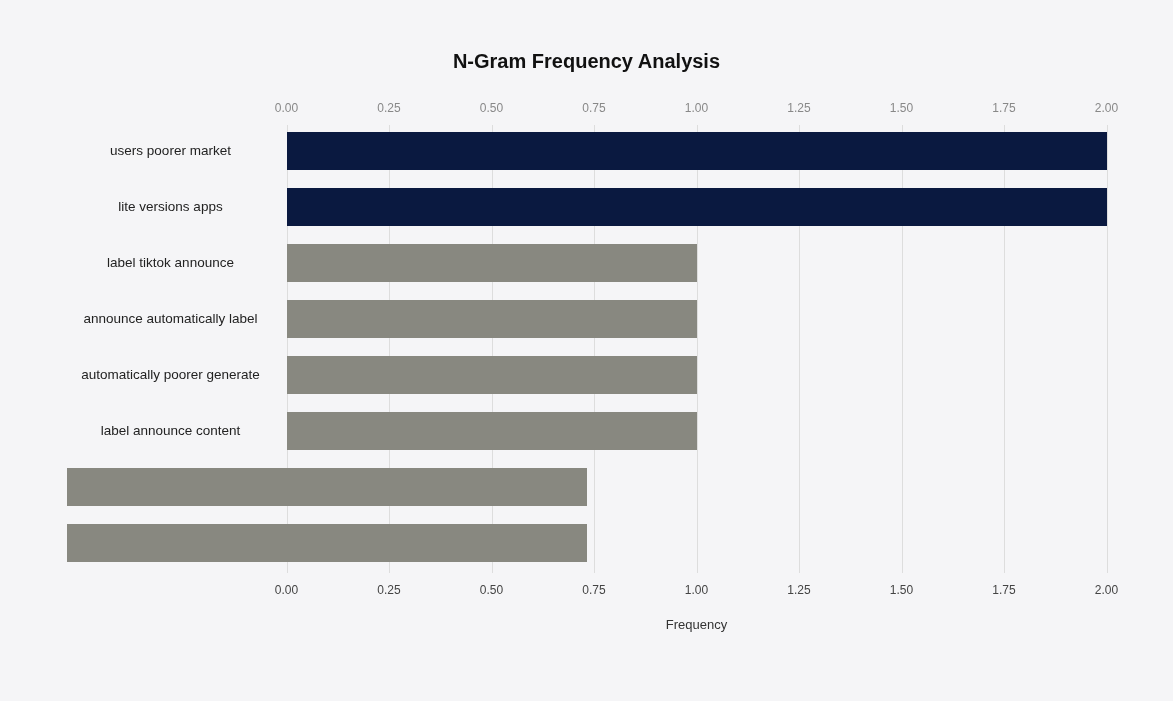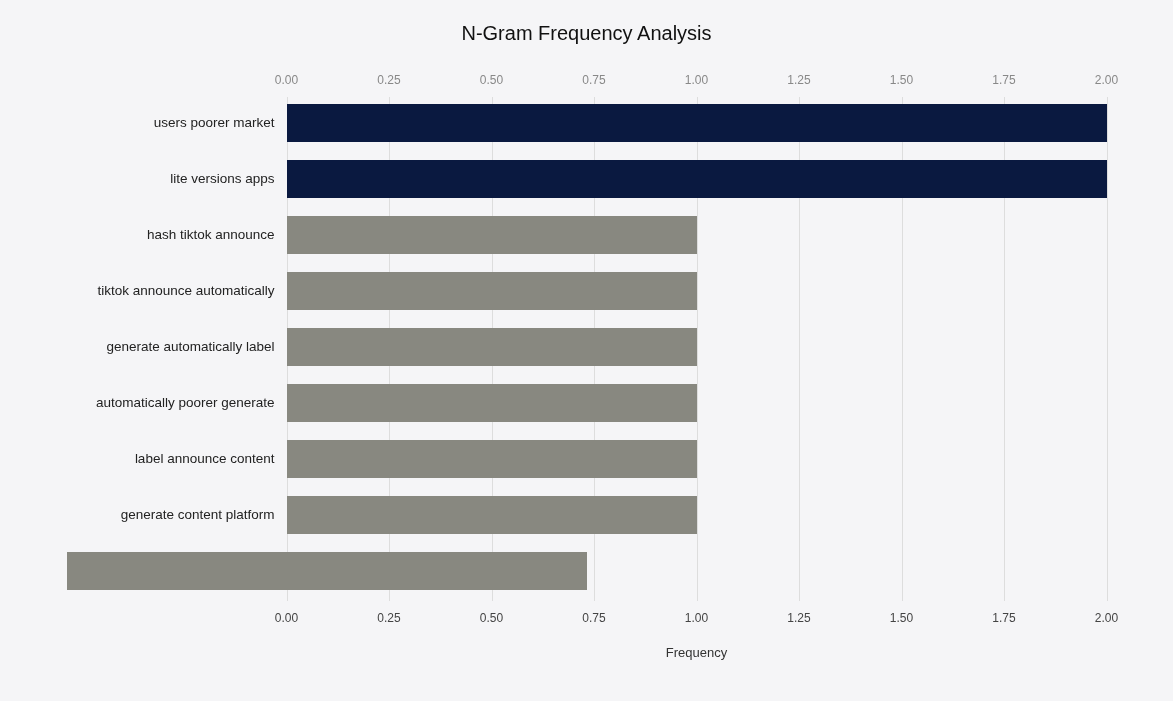--- a/index.html
+++ b/index.html
@@ -13,21 +13,21 @@
       min-height: 701px;
     }
     .chart-container {
       background: #f5f5f7;
       width: 1100px;
       padding: 20px 30px 40px 30px;
     }
     .chart-title {
       text-align: center;
       font-size: 20px;
-      font-weight: normal;
+      font-weight: bold;
       color: #111;
       margin-bottom: 20px;
     }
     .chart-area {
       display: flex;
       flex-direction: column;
       position: relative;
     }
     .grid-and-bars {
       position: relative;
@@ -51,21 +51,21 @@
       background: #ddd;
     }
     .bar-row {
       display: flex;
       align-items: center;
       margin-bottom: 4px;
       height: 52px;
     }
     .bar-label {
       width: 220px;
-      text-align: right;
+      text-align: center;
       padding-right: 12px;
       font-size: 13.5px;
       color: #222;
       flex-shrink: 0;
     }
     .bar-track {
       flex: 1;
       height: 38px;
       position: relative;
     }
@@ -164,51 +164,44 @@
             <div class="bar-fill bar-dark" style="width: 100%;"></div>
           </div>
         </div>
         <div class="bar-row">
           <div class="bar-label">lite versions apps</div>
           <div class="bar-track">
             <div class="bar-fill bar-dark" style="width: 100%;"></div>
           </div>
         </div>
         <div class="bar-row">
-          <div class="bar-label">hash tiktok announce</div>
-          <div class="bar-track">
-            <div class="bar-fill bar-gray" style="width: 50%;"></div>
-          </div>
-        </div>
-        <div class="bar-row">
-          <div class="bar-label">tiktok announce automatically</div>
-          <div class="bar-track">
-            <div class="bar-fill bar-gray" style="width: 50%;"></div>
-          </div>
-        </div>
-        <div class="bar-row">
-          <div class="bar-label">generate automatically label</div>
+          <div class="bar-label">label tiktok announce</div>
+          <div class="bar-track">
+            <div class="bar-fill bar-gray" style="width: 50%;"></div>
+          </div>
+        </div>
+        <div class="bar-row">
+          <div class="bar-label">announce automatically label</div>
           <div class="bar-track">
             <div class="bar-fill bar-gray" style="width: 50%;"></div>
           </div>
         </div>
         <div class="bar-row">
           <div class="bar-label">automatically poorer generate</div>
           <div class="bar-track">
             <div class="bar-fill bar-gray" style="width: 50%;"></div>
           </div>
         </div>
         <div class="bar-row">
           <div class="bar-label">label announce content</div>
           <div class="bar-track">
             <div class="bar-fill bar-gray" style="width: 50%;"></div>
           </div>
         </div>
         <div class="bar-row">
-          <div class="bar-label">generate content platform</div>
           <div class="bar-track">
             <div class="bar-fill bar-gray" style="width: 50%;"></div>
           </div>
         </div>
         <div class="bar-row">
           <div class="bar-track">
             <div class="bar-fill bar-gray" style="width: 50%;"></div>
           </div>
         </div>
       </div>

